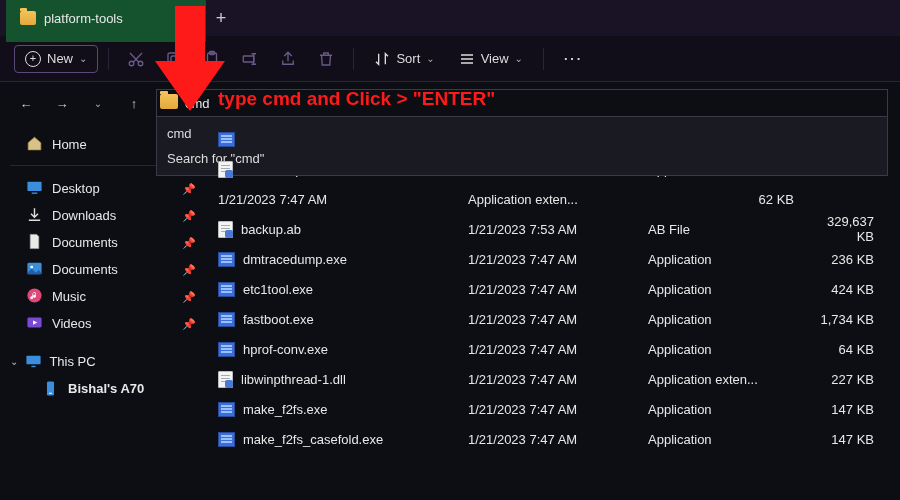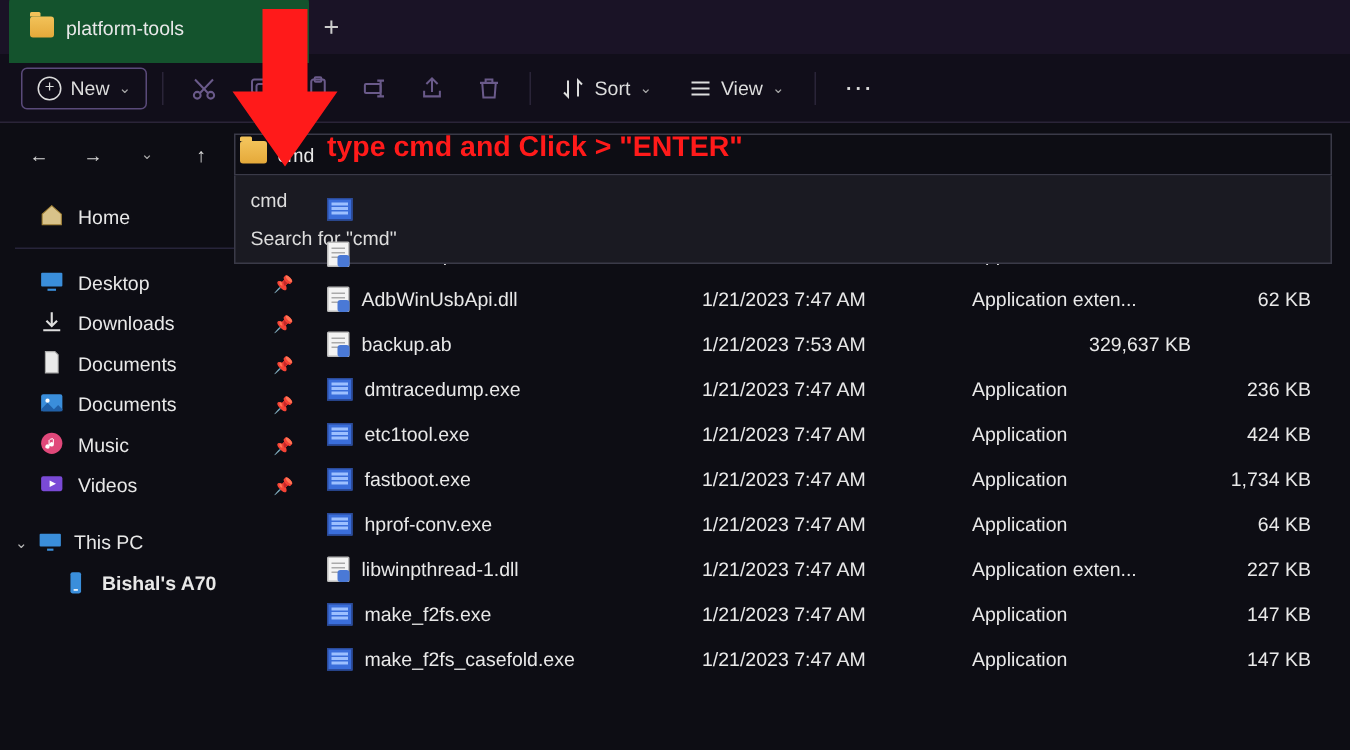--- a/index.html
+++ b/index.html
@@ -263,34 +263,31 @@
       <div class="frow">
         <div class="fname">
           <span class="fico fico-dll"></span>
           <span>AdbWinApi.dll</span>
         </div>
         <div>1/21/2023 7:47 AM</div>
         <div>Application exten...</div>
         <div class="fsize">96 KB</div>
       </div>
       <div class="frow">
-        <div class="fname">
-          <span class="fico fico-dll"></span>
-          <span>AdbWinUsbApi.dll</span>
-        </div>
         <div>1/21/2023 7:47 AM</div>
         <div>Application exten...</div>
         <div class="fsize">62 KB</div>
       </div>
       <div class="frow">
         <div class="fname">
           <span class="fico fico-dll"></span>
           <span>backup.ab</span>
         </div>
         <div>1/21/2023 7:53 AM</div>
+        <div>AB File</div>
         <div class="fsize">329,637 KB</div>
       </div>
       <div class="frow">
         <div class="fname">
           <span class="fico fico-app"></span>
           <span>dmtracedump.exe</span>
         </div>
         <div>1/21/2023 7:47 AM</div>
         <div>Application</div>
         <div class="fsize">236 KB</div>

